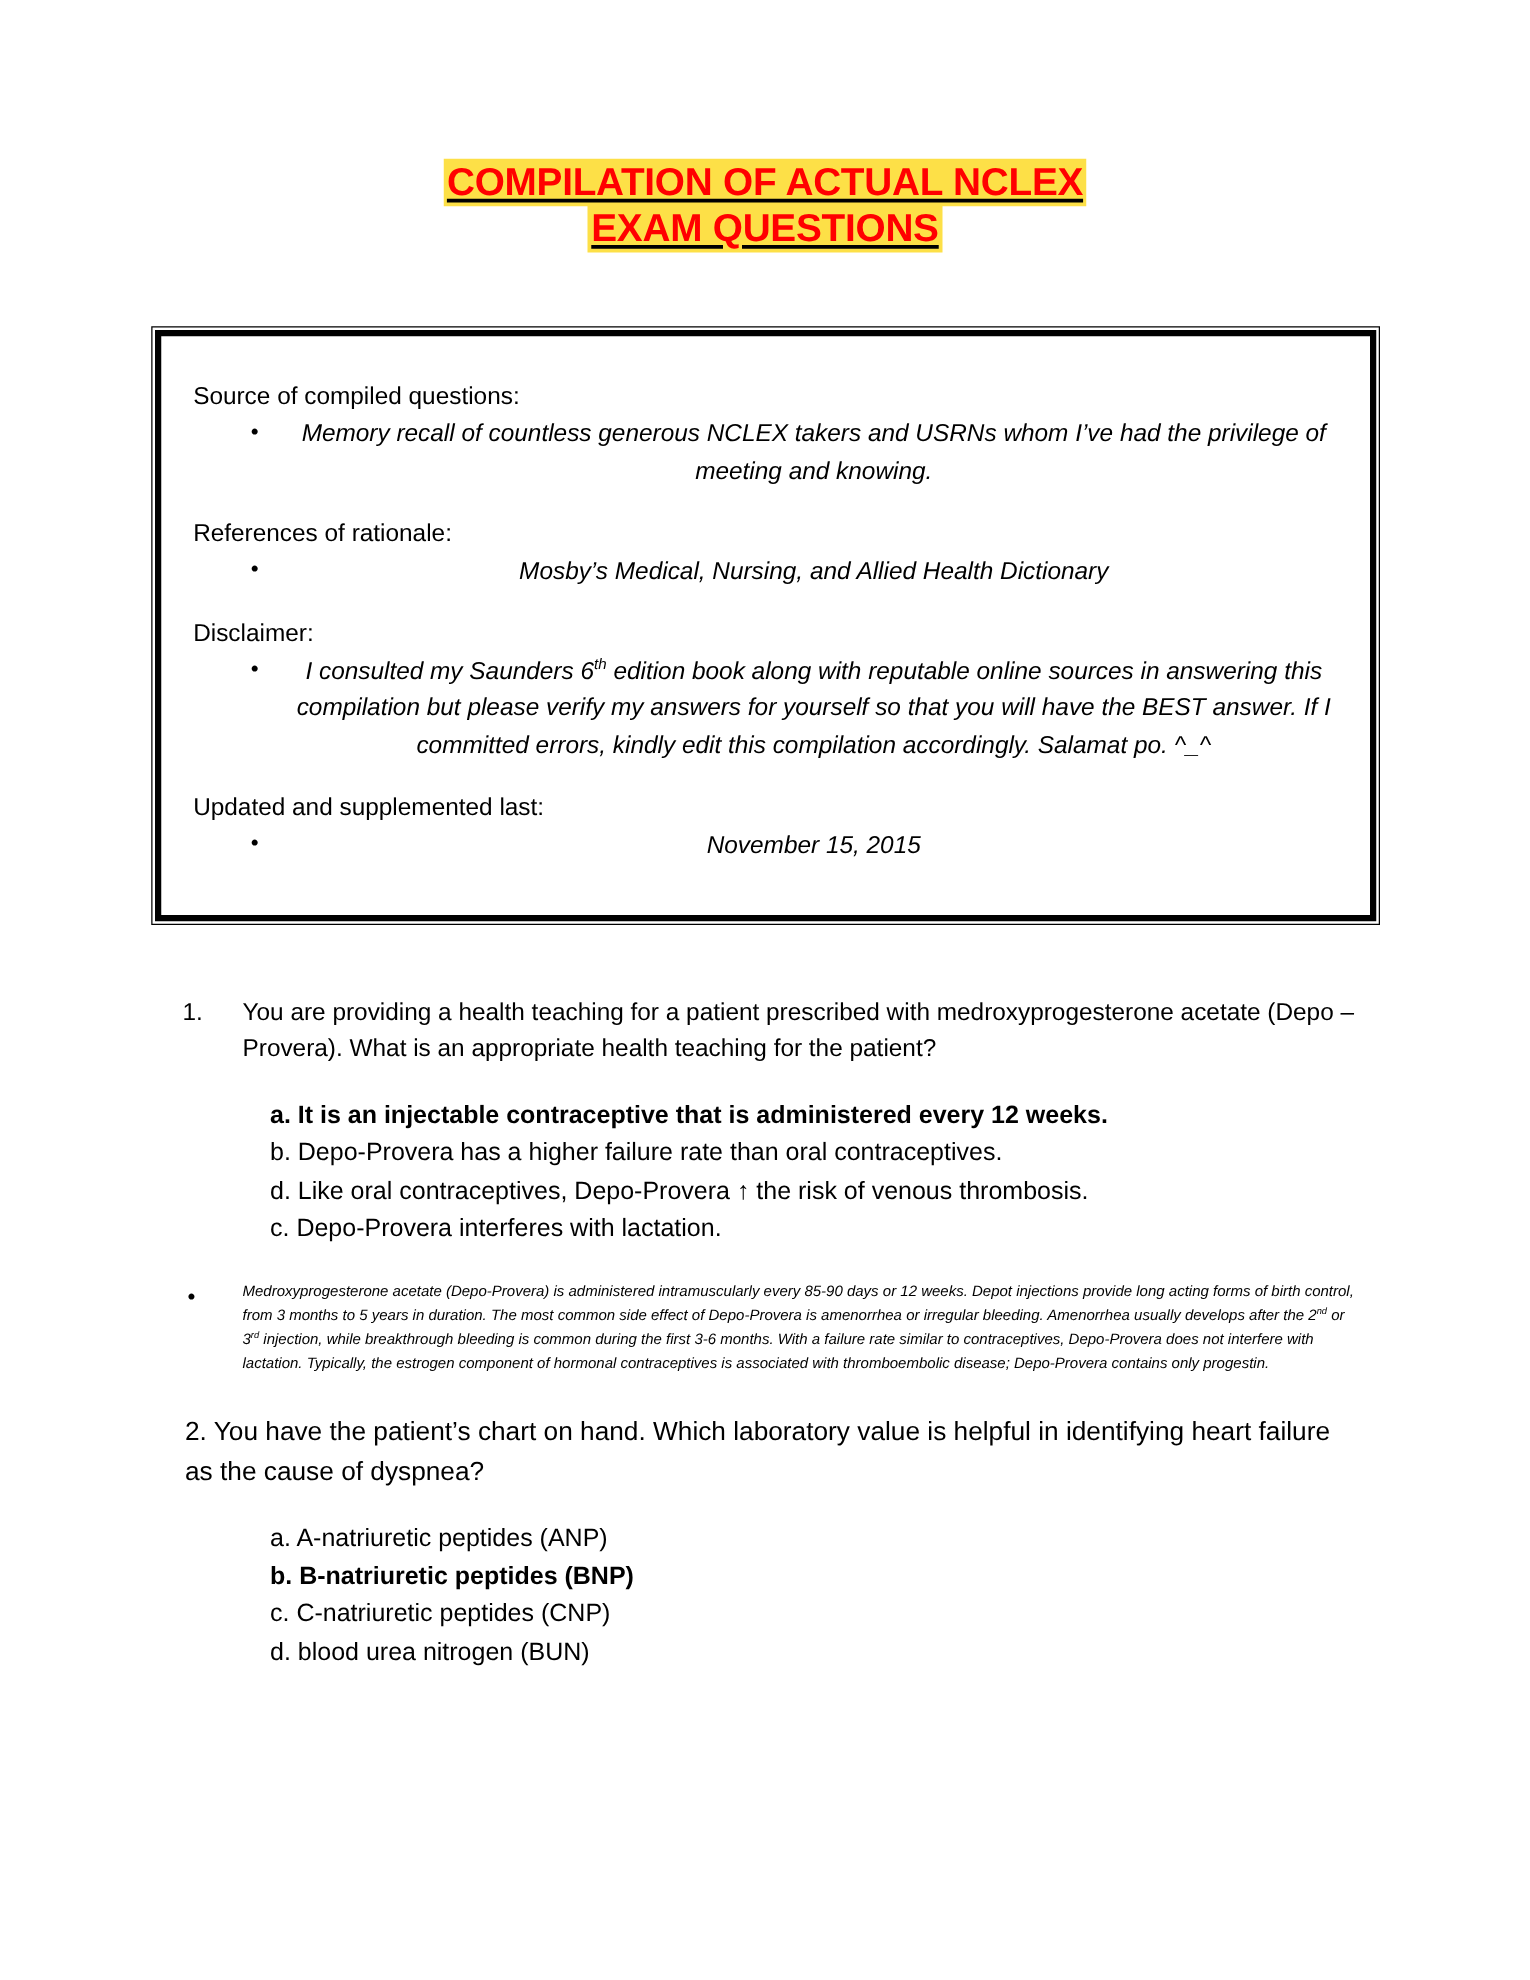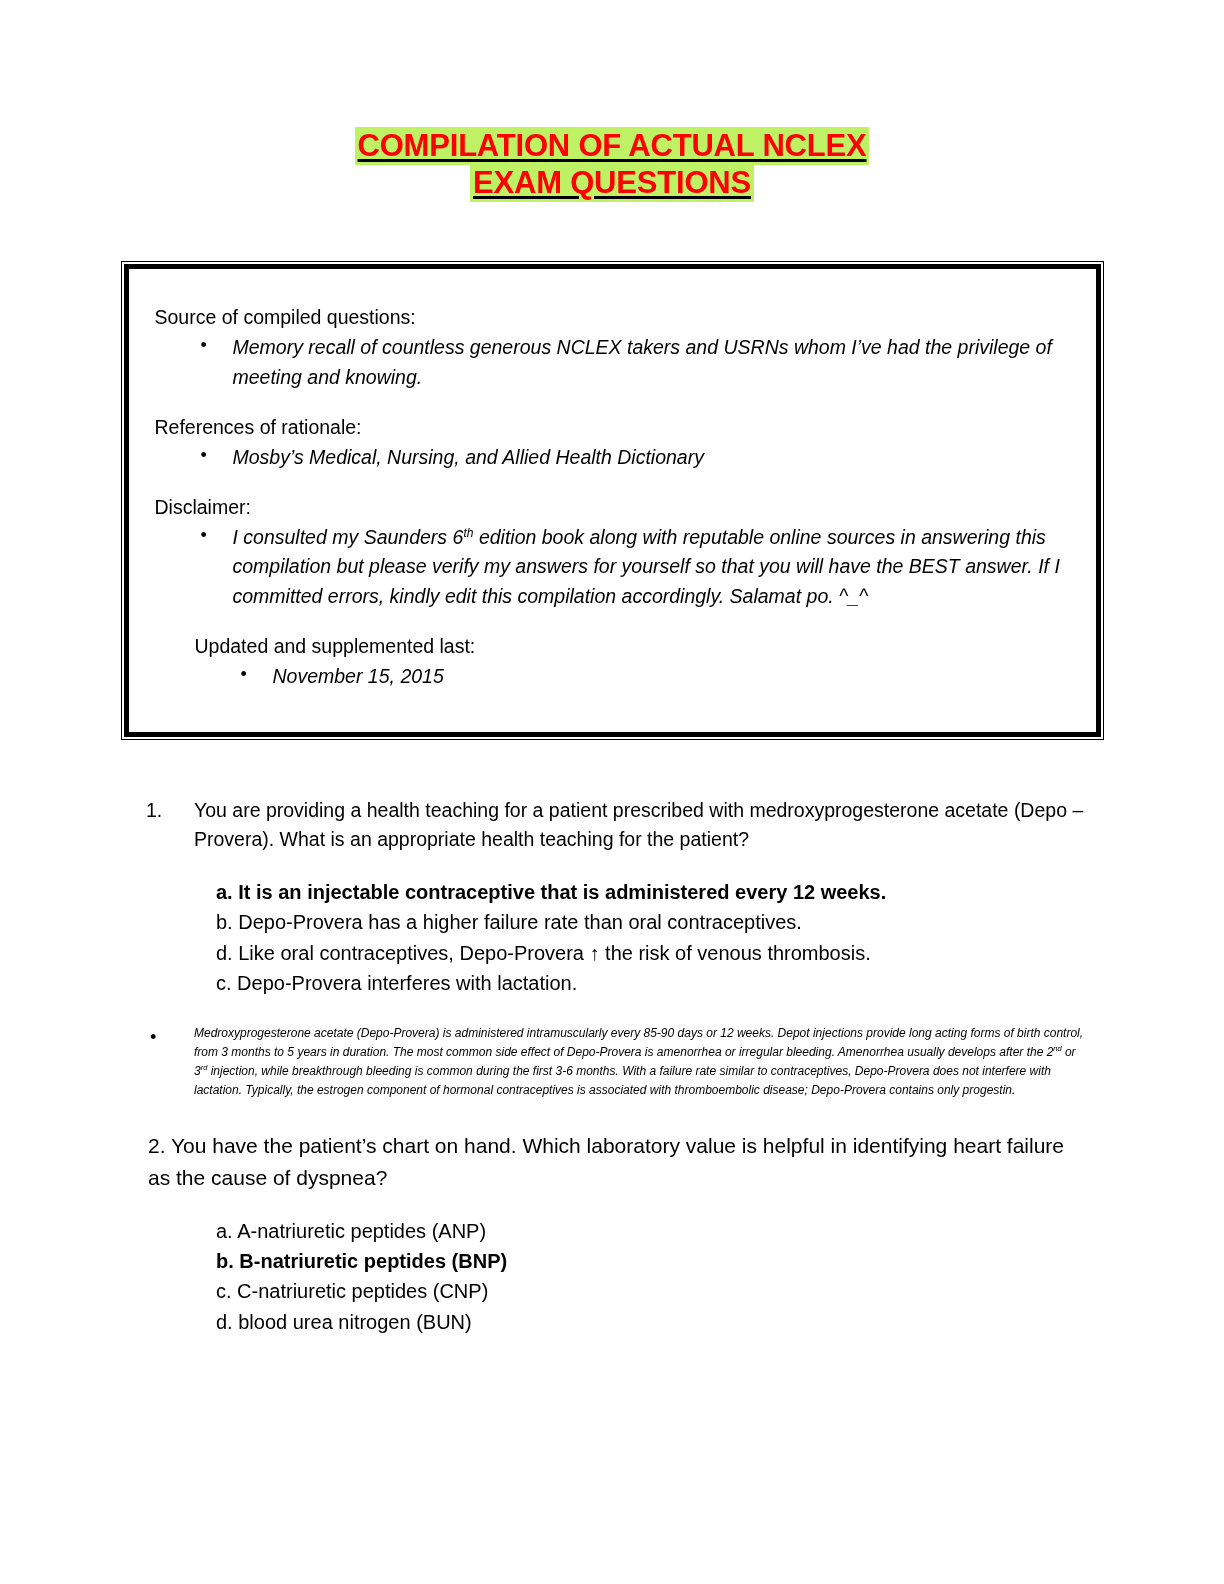--- a/index.html
+++ b/index.html
@@ -27,21 +27,21 @@
     text-align: center;
     line-height: 1.18;
   }
   .title-line {
     display: block;
     font-size: 31px;
     font-weight: bold;
     letter-spacing: -0.2px;
   }
   .title-line .hl {
-    background: #bef264;
+    background: #fde047;
     color: #FF0000;
     text-decoration: underline;
     text-decoration-color: #000000;
     text-decoration-thickness: 3px;
     text-underline-offset: 3px;
     padding: 1px 3px 2px 3px;
     white-space: nowrap;
   }
 
   
@@ -60,26 +60,27 @@
     padding: 34px 26px 40px 26px;
     min-height: 410px;
   }
   .ib-head {
     font-size: 19.5px;
     line-height: 1.45;
     margin: 0 0 2px 0;
     color: #000;
   }
   .ib-group { margin-bottom: 20px; }
-  .ib-group:last-child { margin-bottom: 0; margin-left: 40px; }
+  .ib-group:last-child { margin-bottom: 0; }
 
   ul.ib-list {
     list-style: none;
     margin: 0;
     padding: 0;
+    text-align: center;
   }
   ul.ib-list > li {
     position: relative;
     font-style: italic;
     font-size: 19.5px;
     line-height: 1.52;
     padding-left: 78px;
     margin: 2px 0 0 0;
   }
   ul.ib-list > li::before {

